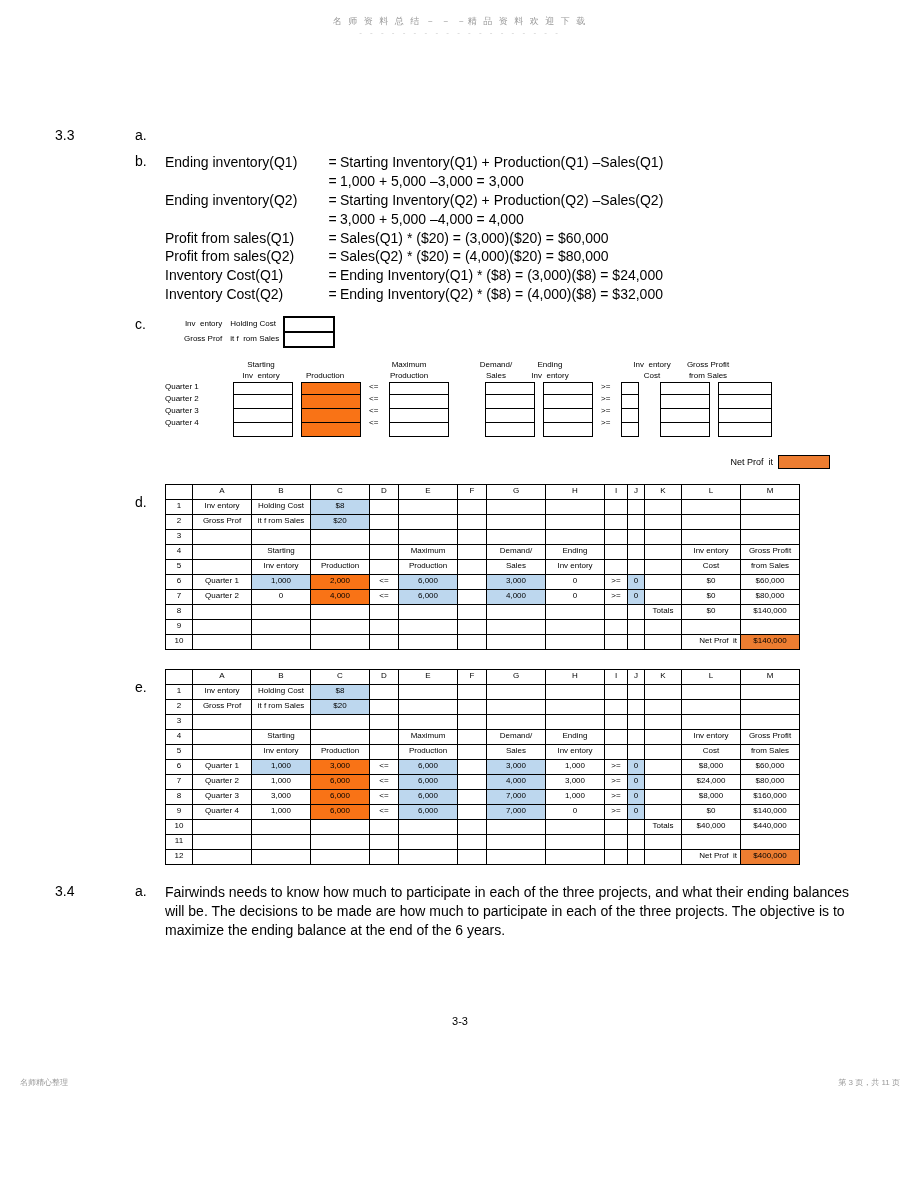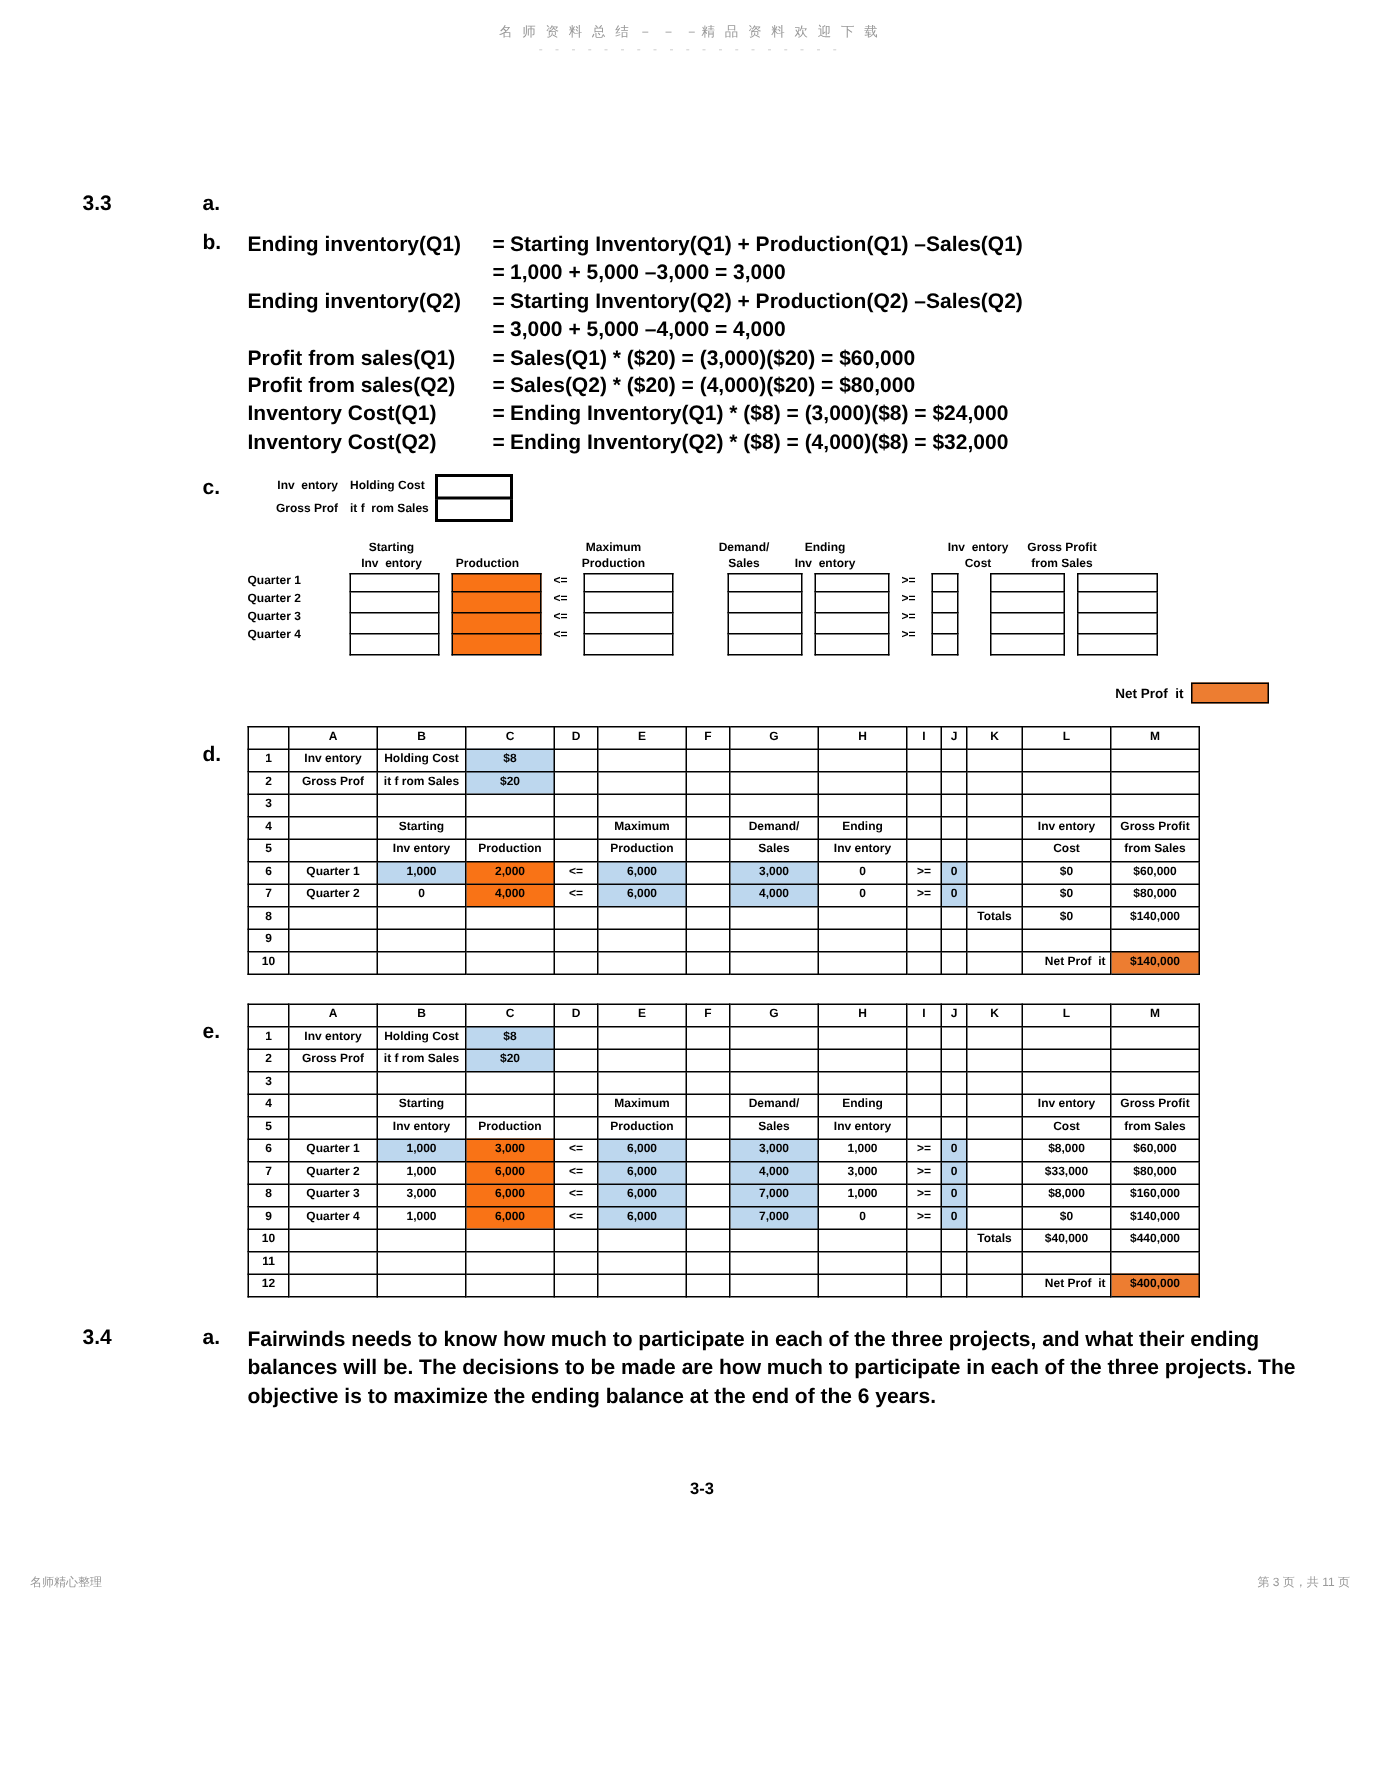--- a/index.html
+++ b/index.html
@@ -1,36 +1,36 @@
 <!DOCTYPE html>
 <html><head>
 <meta charset="utf-8">
 <style>
 body { font-family: Arial, sans-serif; background: #fff; margin: 0; padding: 0; width: 920px; }
-.page { padding: 30px 34px 50px 50px; font-weight: bold; }
+.page { padding: 30px 50px 50px 50px; }
 .top-header { text-align: center; font-size: 9px; color: #999; letter-spacing: 2px; padding-top: 15px; }
 .top-header-dash { text-align: center; font-size: 8px; color: #ccc; letter-spacing: 3px; margin-bottom: 60px; }
 .content { margin-top: 0; }
 .problem { display: flex; margin-bottom: 10px; }
 .pnum { width: 80px; font-size: 14px; padding-left: 5px; }
 .psub { width: 30px; font-size: 14px; }
 .ptext { flex: 1; font-size: 14px; line-height: 1.35; }
 .formula-row { display: flex; font-size: 14px; line-height: 1.35; }
 .fleft { width: 160px; }
 .feq { width: 15px; text-align: center; }
 .fright { flex: 1; }
 .section-c { margin-top: 12px; }
 .table-wrap { margin-left: 0px; margin-top: 5px; }
 table.spread { border-collapse: collapse; font-size: 8px; font-family: Arial, sans-serif; }
 table.spread td, table.spread th { border: 1px solid #000; padding: 1px 3px; height: 12px; text-align: center; vertical-align: middle; }
 .yellow { background: #f97316; }
 .lblue { background: #bdd7ee; }
 .orange { background: #ed7d31; }
 .section-label { font-size: 14px; margin-top: 15px; margin-bottom: 3px; }
-.page-num { text-align: center; font-size: 11px; margin-top: 48px; }
+.page-num { text-align: center; font-size: 11px; margin-top: 76px; }
 .footer { display: flex; justify-content: space-between; font-size: 8px; color: #999; padding: 0 20px 10px 20px; }
 .netprofit-row { display: flex; justify-content: flex-end; align-items: center; margin-top: 18px; font-size: 9px; }
 .netprofit-label { margin-right: 5px; }
 .netprofit-box { width: 50px; height: 12px; background: #ed7d31; border: 1px solid #000; }
 table.minitable { border-collapse: collapse; font-size: 8px; }
 table.minitable td { border: 1px solid #000; padding: 1px 4px; height: 11px; }
 .thick-border { border: 2px solid #000 !important; }
 </style>
 </head>
 <body>
@@ -595,21 +595,21 @@
                 <td>1,000</td>
                 <td class="yellow">6,000</td>
                 <td>&lt;=</td>
                 <td class="lblue">6,000</td>
                 <td></td>
                 <td class="lblue">4,000</td>
                 <td>3,000</td>
                 <td>&gt;=</td>
                 <td class="lblue">0</td>
                 <td></td>
-                <td>$33,000</td>
+                <td>$24,000</td>
                 <td>$80,000</td>
               </tr>
       <tr>
                 <td>8</td>
                 <td>Quarter 3</td>
                 <td>3,000</td>
                 <td class="yellow">6,000</td>
                 <td>&lt;=</td>
                 <td class="lblue">6,000</td>
                 <td></td>

